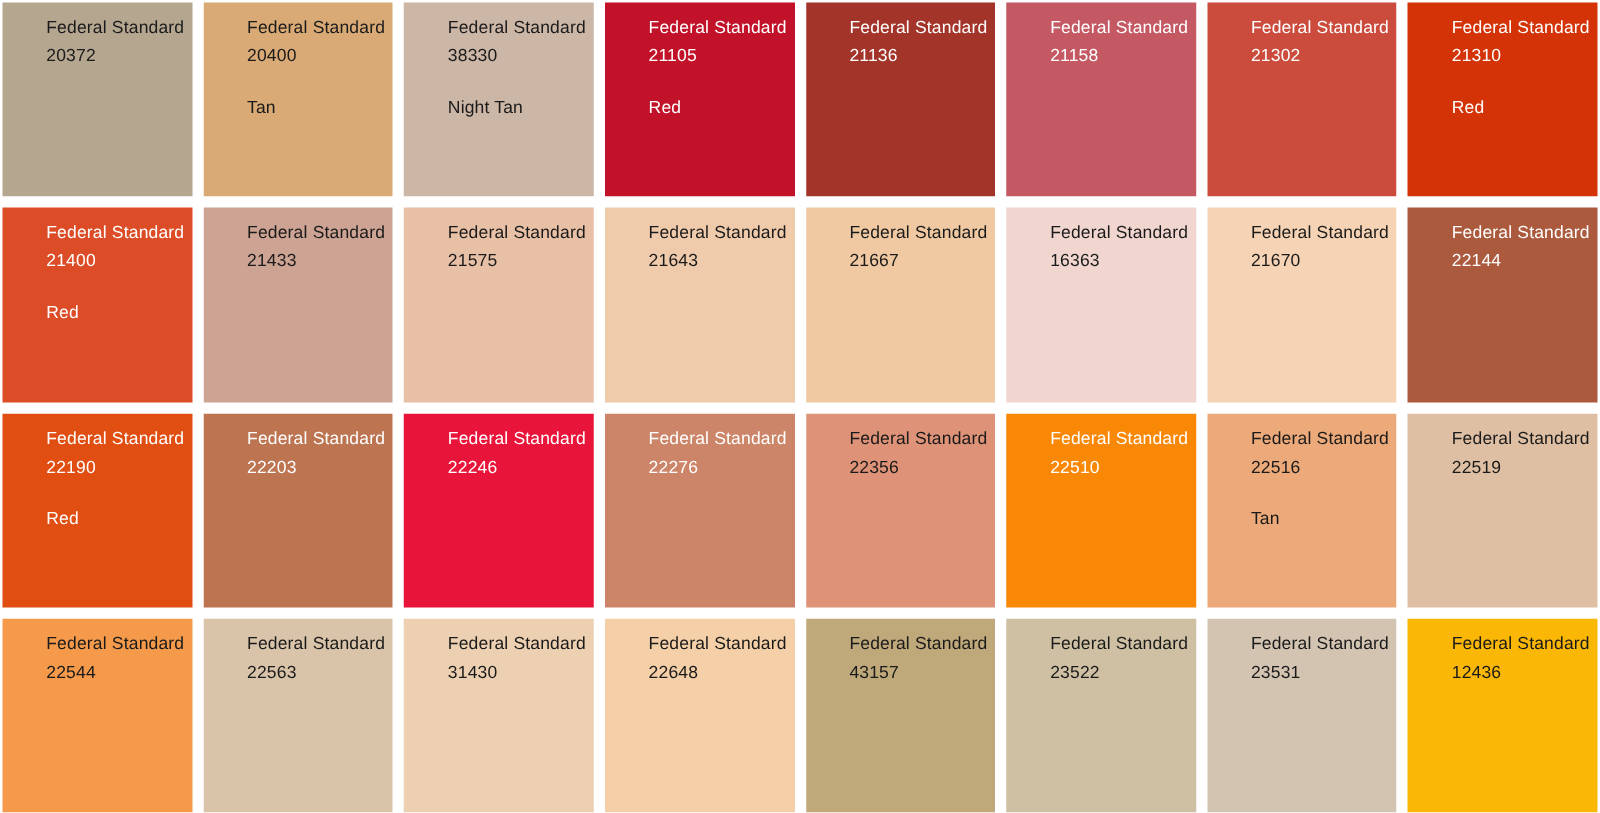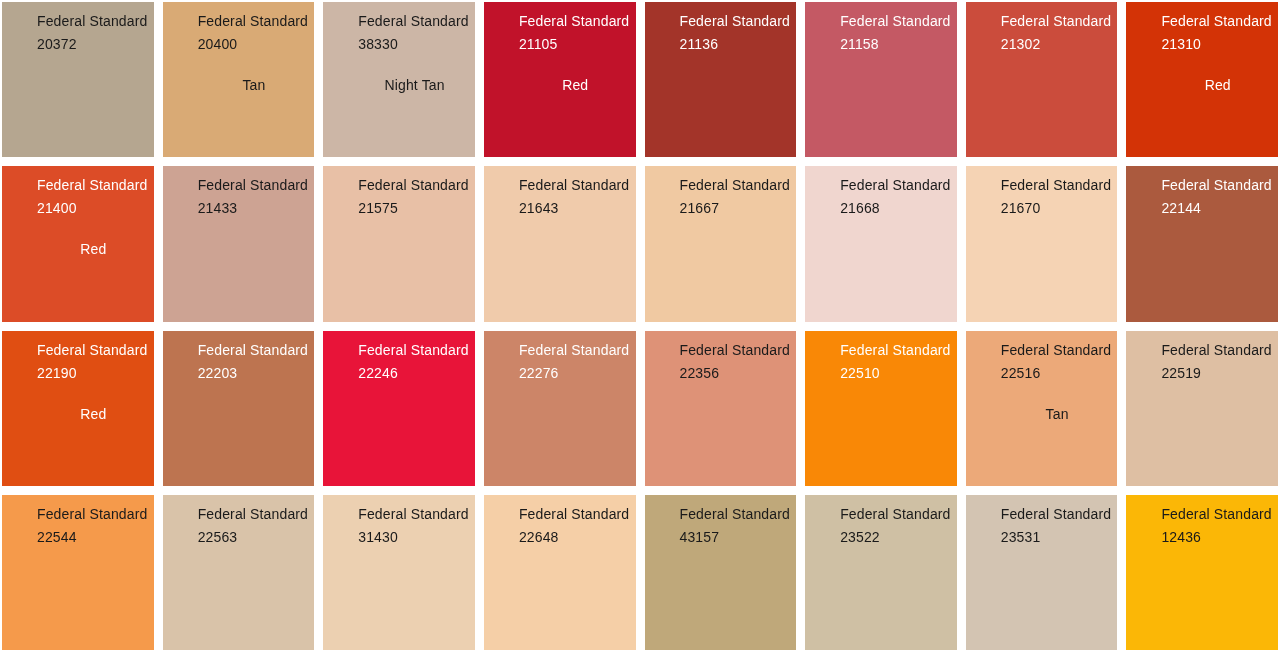--- a/index.html
+++ b/index.html
@@ -40,21 +40,20 @@
     letter-spacing: 0.01em;
     font-family: "Liberation Sans", sans-serif;
     margin-left: 28px;
   }
   .swatch-line {
     display: block;
     white-space: nowrap;
   }
   .swatch-name {
     margin-top: 18px;
-    text-align: center;
   }
   .swatch-name:empty {
     display: none;
   }
   .light-text .swatch-text { color: #ffffff; }
   .dark-text  .swatch-text { color: #1a1a1a; }
 </style>
 </head>
 <body>
 
@@ -138,21 +137,21 @@
     </div>
     <div class="swatch dark-text" style="background: rgb(240, 201, 162);">
       <div class="swatch-text">
         <span class="swatch-line">Federal Standard</span>
         <span class="swatch-line">21667</span>
       </div>
     </div>
     <div class="swatch dark-text" style="background: rgb(240, 214, 207);">
       <div class="swatch-text">
         <span class="swatch-line">Federal Standard</span>
-        <span class="swatch-line">21668</span>
+        <span class="swatch-line">16363</span>
       </div>
     </div>
     <div class="swatch dark-text" style="background: rgb(245, 211, 180);">
       <div class="swatch-text">
         <span class="swatch-line">Federal Standard</span>
         <span class="swatch-line">21670</span>
       </div>
     </div>
     <div class="swatch light-text" style="background: rgb(171, 90, 62);">
       <div class="swatch-text">

